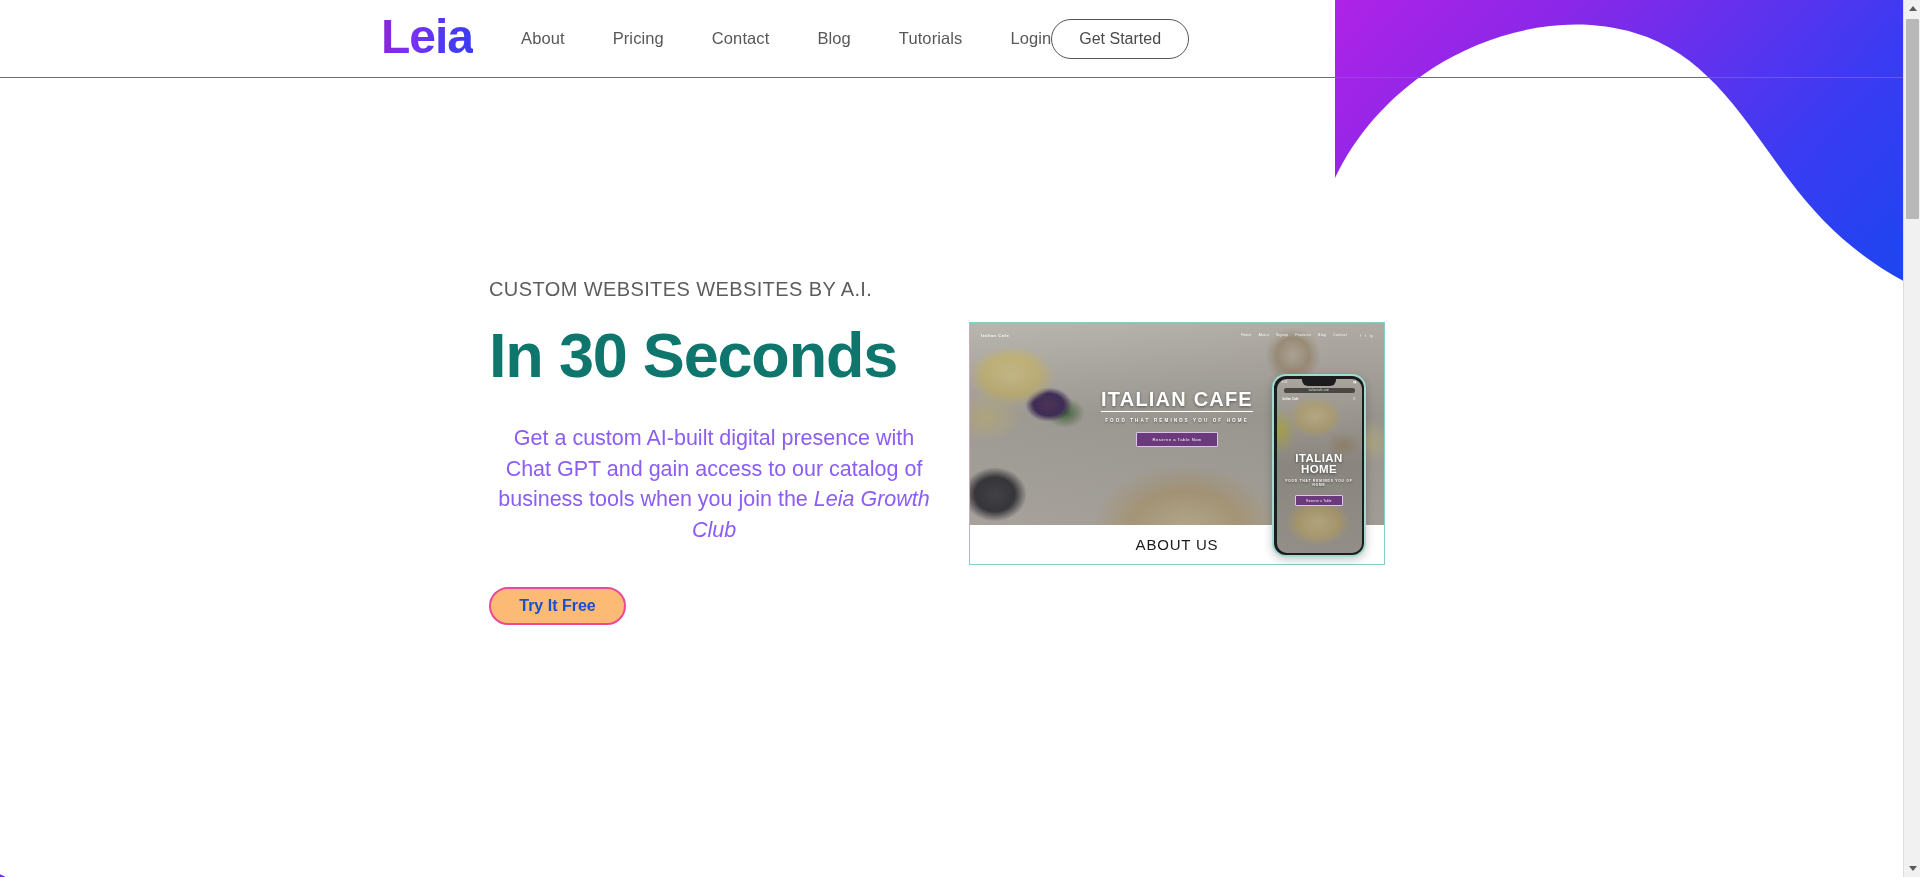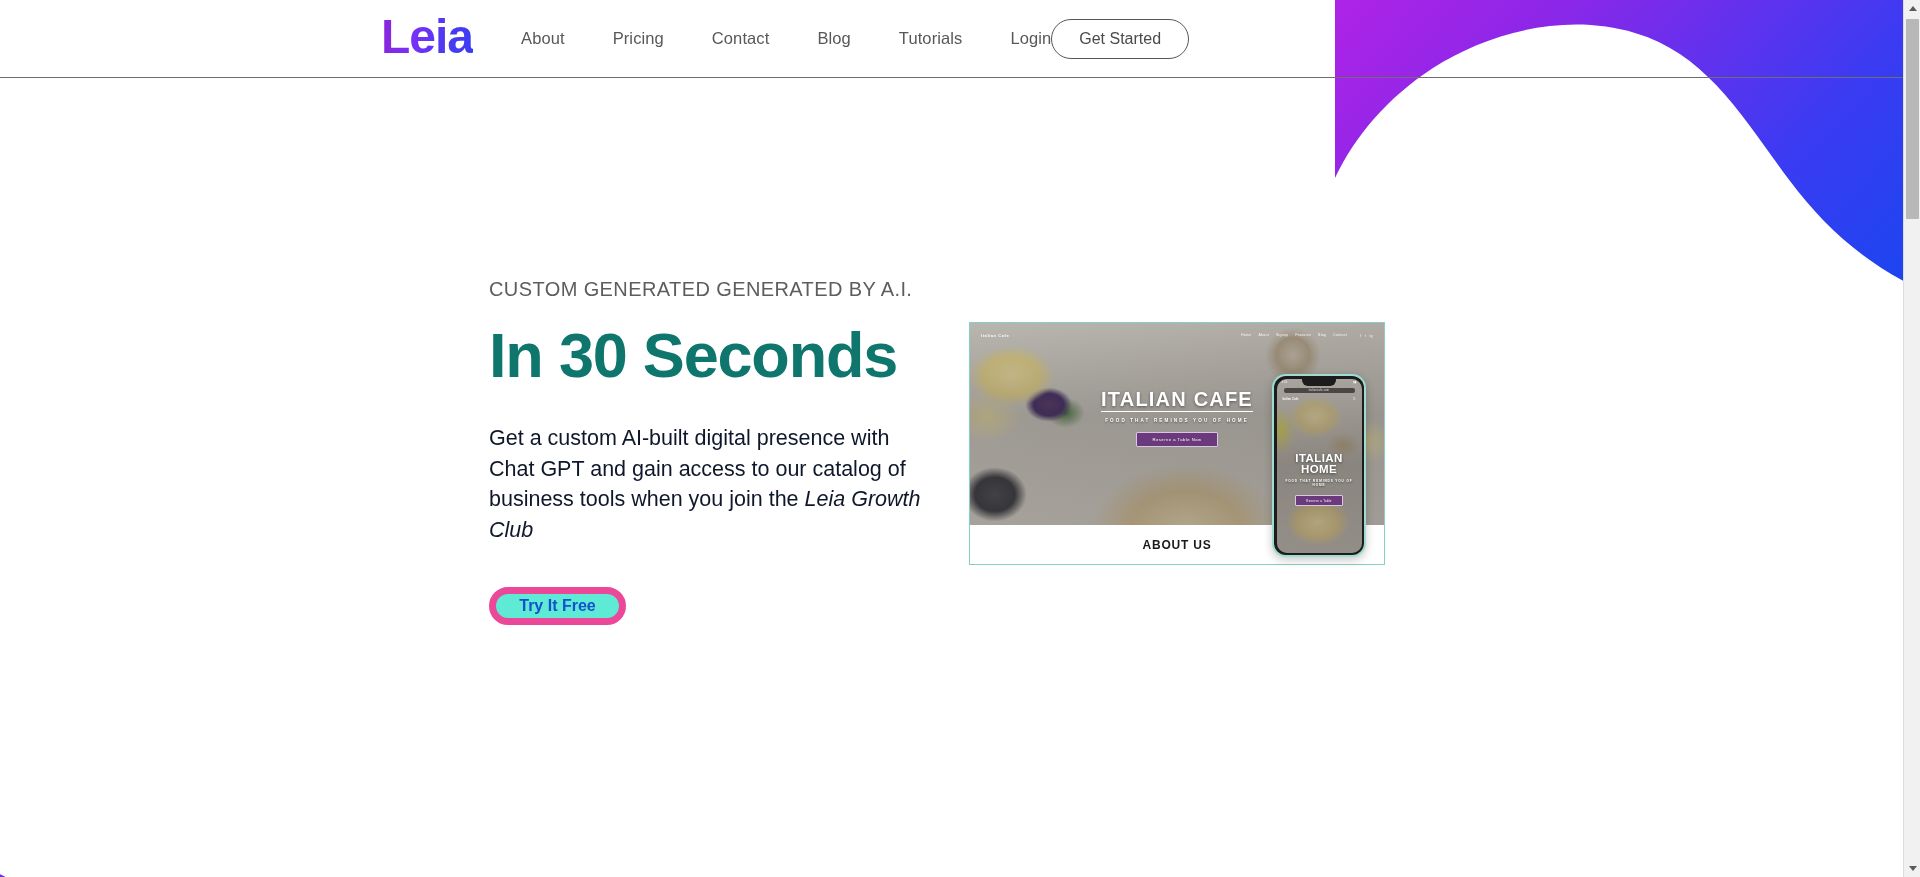--- a/index.html
+++ b/index.html
@@ -137,37 +137,38 @@
     font-weight: 700;
     color: #0f766e;
     letter-spacing: -1.2px;
     line-height: 1.08;
     margin-bottom: 34px;
   }
 
   .subcopy {
     font-size: 21.5px;
     line-height: 1.42;
-    color: #0f172a;
+    color: #8b5cf6;
     margin-bottom: 42px;
     width: 450px;
+    text-align: center;
   }
   .subcopy em {
     font-style: italic;
   }
 
   .btn-try {
     display: inline-flex;
     align-items: center;
     justify-content: center;
     width: 137px;
     height: 38px;
-    border: 7px solid #ec4899;
+    border: 2px solid #ec4899;
     border-radius: 999px;
-    background: #5eead4;
+    background: #fdba74;
     color: #1351cf;
     font-size: 16px;
     font-weight: 700;
     font-family: "Liberation Sans", sans-serif;
     cursor: pointer;
     white-space: nowrap;
   }
 
   
   .mockup {
@@ -305,22 +306,22 @@
     left: 0;
     bottom: 0;
     width: 100%;
     height: 39px;
     background: #ffffff;
     display: flex;
     align-items: center;
     justify-content: center;
   }
   .mk-about span {
-    font-size: 12px;
-    font-weight: 700;
+    font-size: 15px;
+    font-weight: 400;
     letter-spacing: 0.8px;
     color: #1a1a1a;
     white-space: nowrap;
   }
 
   
   .phone {
     position: absolute;
     left: 303px;
     top: 52px;
@@ -550,21 +551,21 @@
         <a class="nav-link" href="#">Tutorials</a>
         <a class="nav-link nav-link-login" href="#">Login</a>
         <button class="btn-get-started">Get Started</button>
       </nav>
     </div>
   </header>
 
   <section class="hero">
 
     <div class="hero-copy">
-      <div class="eyebrow">CUSTOM GENERATED GENERATED BY A.I.</div>
+      <div class="eyebrow">CUSTOM WEBSITES WEBSITES BY A.I.</div>
       <h1 class="headline">In 30 Seconds</h1>
       <p class="subcopy"><span>Get a custom AI-built digital presence with Chat GPT and gain access to our catalog of business tools when you join the </span><em>Leia Growth Club</em></p>
       <button class="btn-try">Try It Free</button>
     </div>
 
     <div class="mockup">
 
       <div class="desktop-frame">
         <div class="desktop-photo">
 

